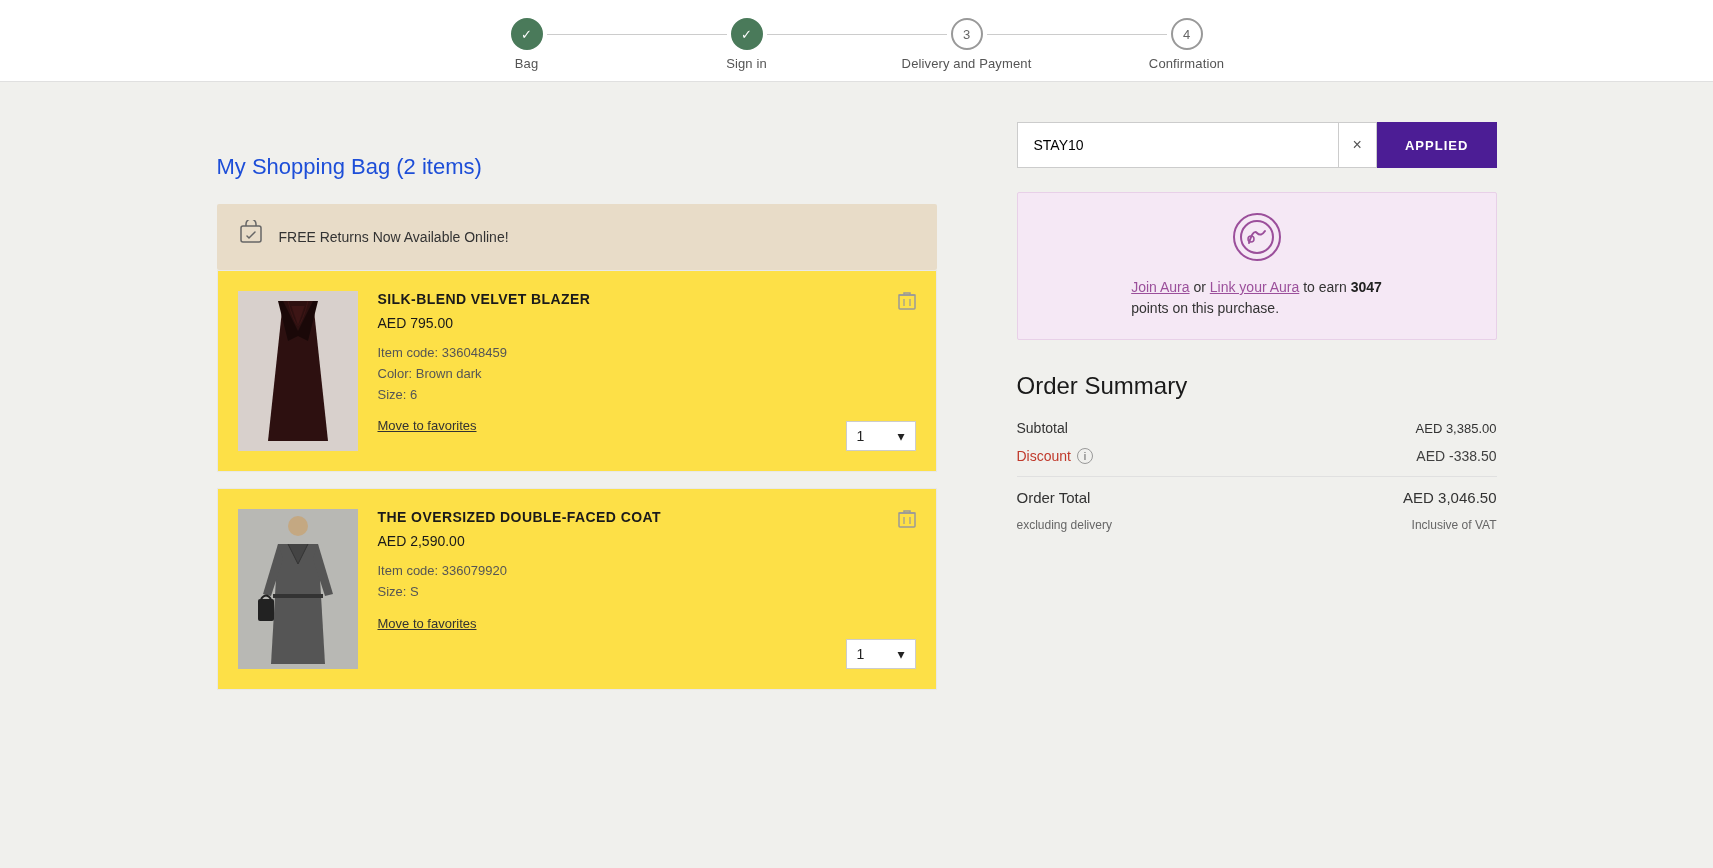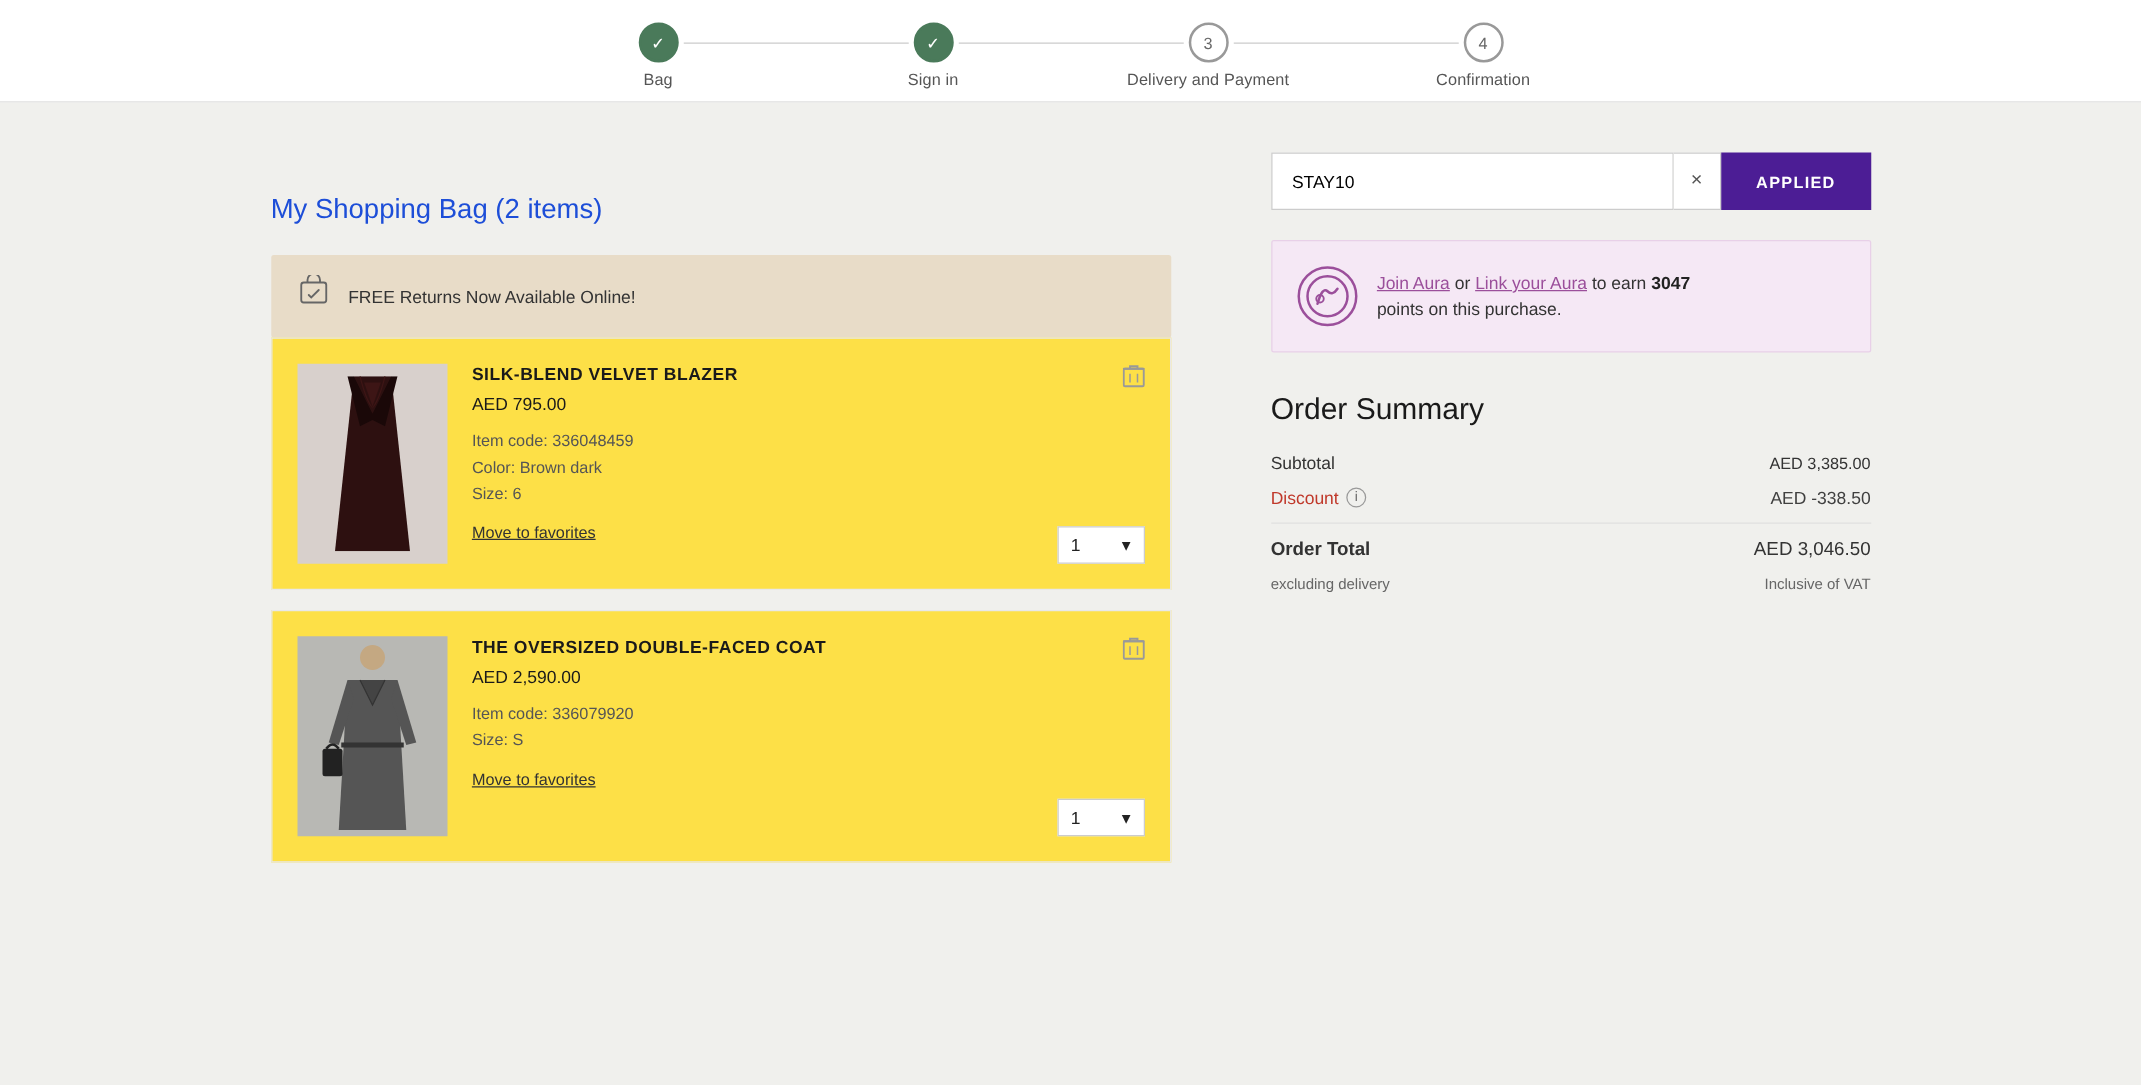--- a/index.html
+++ b/index.html
@@ -234,20 +234,21 @@
     
     .aura-banner {
       background: #f5e8f5;
       border: 1px solid #e8d0e8;
       padding: 20px;
       display: flex;
       align-items: center;
       gap: 16px;
       margin-bottom: 32px;
       border-radius: 2px;
+      flex-direction: column;
     }
     .aura-logo {
       width: 48px;
       height: 48px;
       border-radius: 50%;
       border: 2px solid #9b4f9b;
       display: flex;
       align-items: center;
       justify-content: center;
       flex-shrink: 0;
@@ -306,21 +307,21 @@
       justify-content: center;
       font-size: 11px;
       color: #666;
       cursor: pointer;
     }
     .divider {
       border: none;
       border-top: 1px solid #e0e0e0;
       margin: 12px 0;
     }
-    .total-label { font-size: 15px; font-weight: 700; }
+    .total-label { font-size: 15px; font-weight: 400; }
     .total-value { font-size: 15px; font-weight: 500; }
     .sub-note {
       font-size: 12px;
       color: #666;
     }
     .sub-note-right {
       font-size: 12px;
       color: #666;
     }
   </style>

